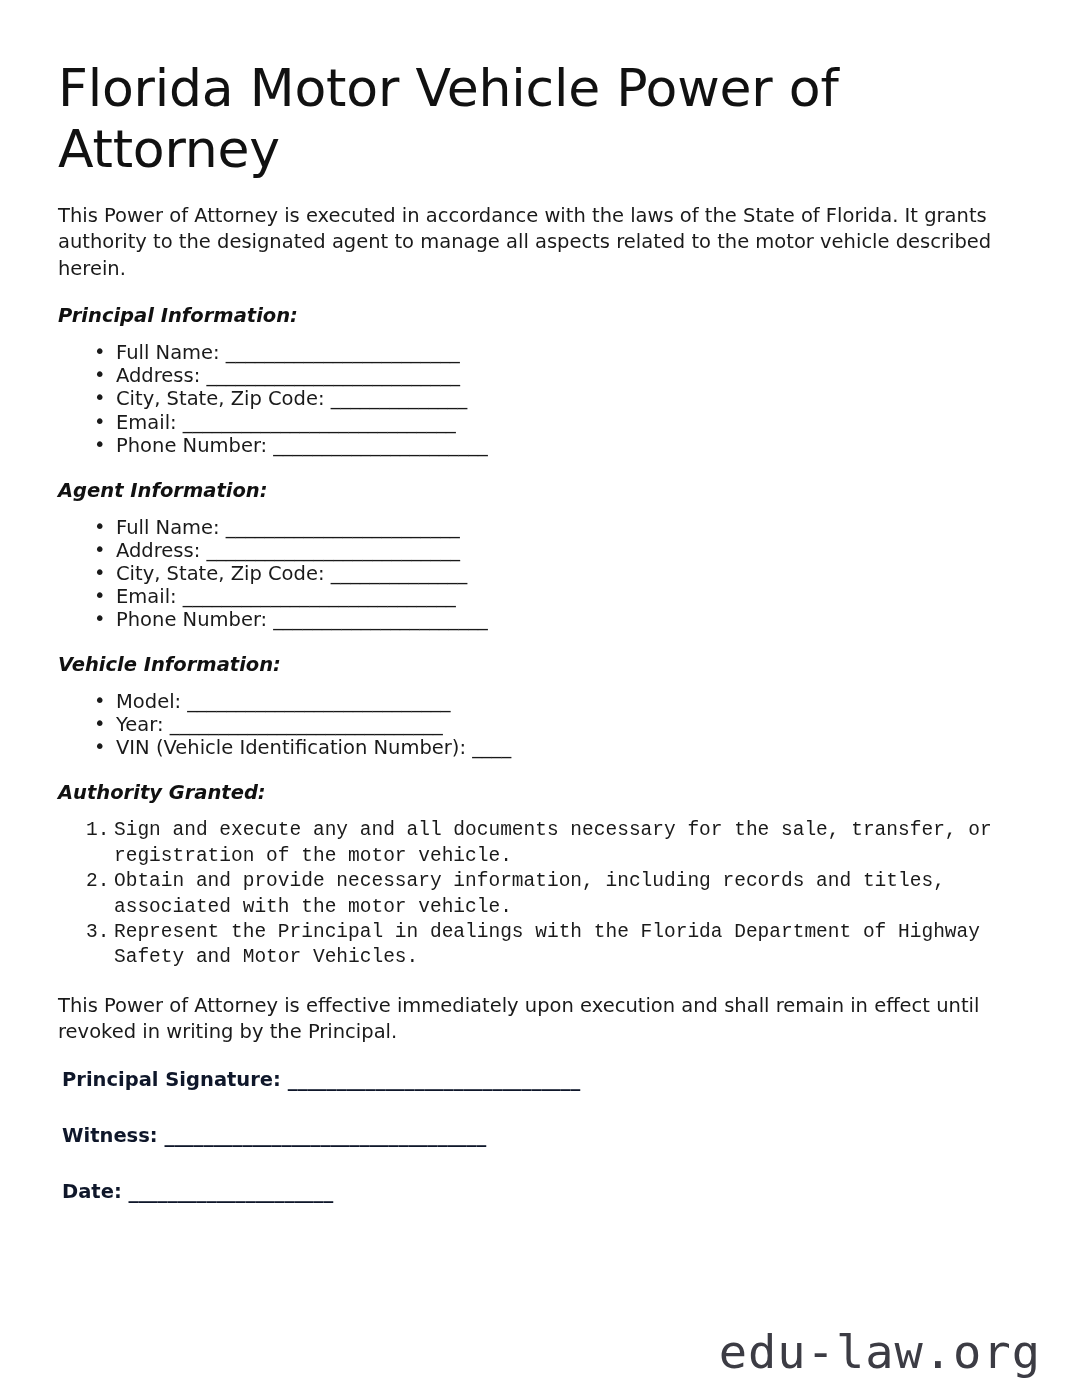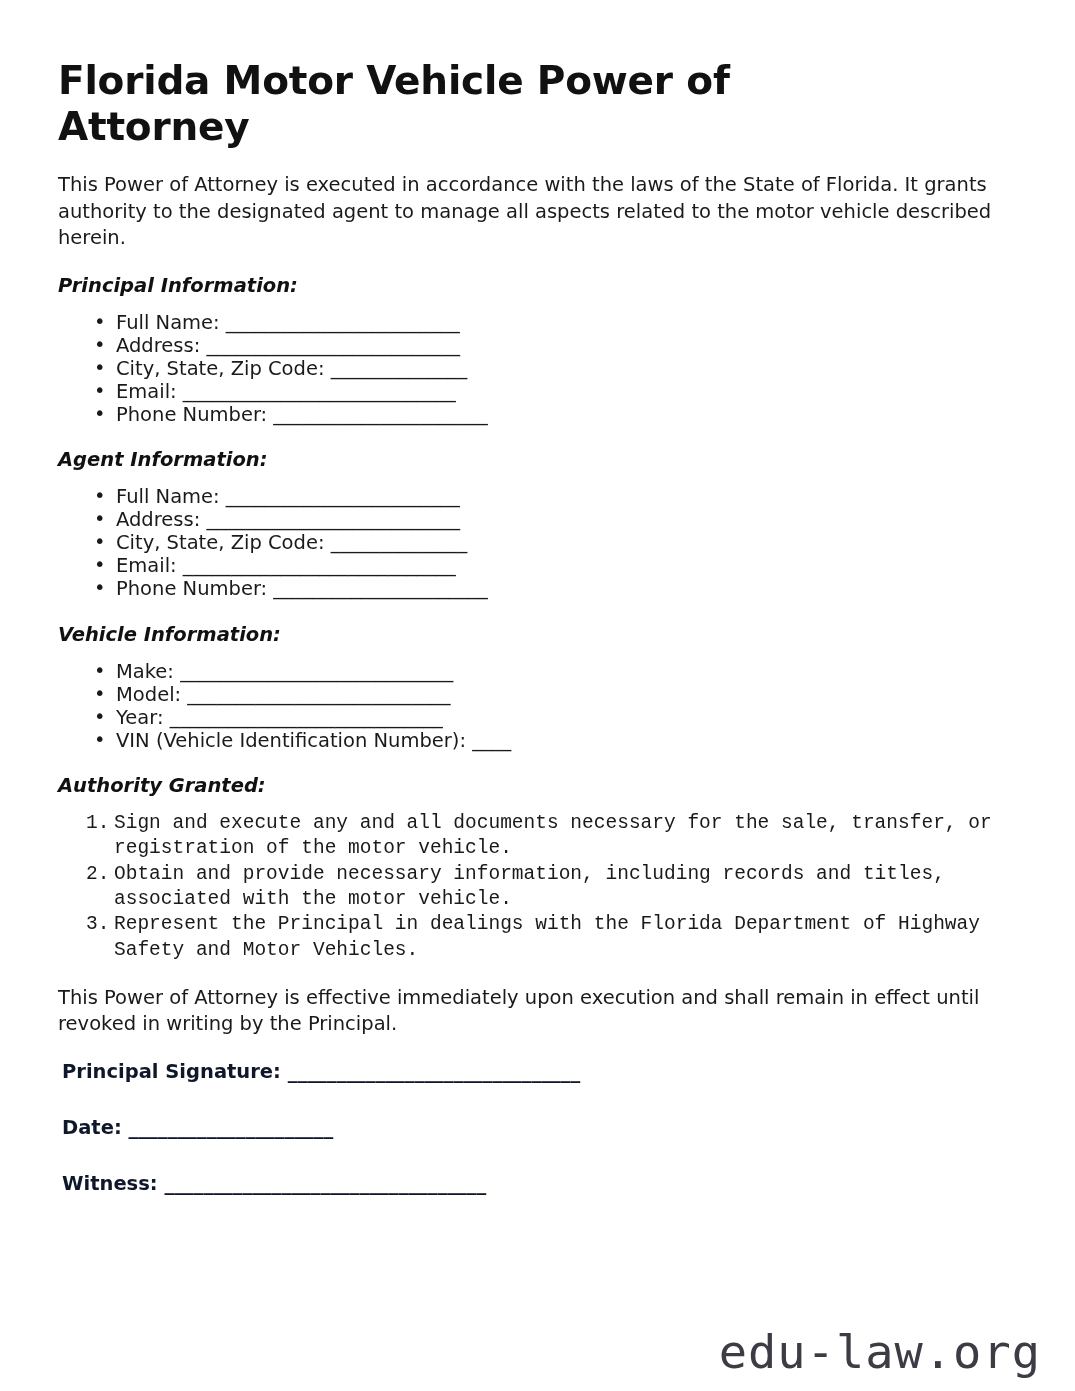--- a/index.html
+++ b/index.html
@@ -20,22 +20,22 @@
   .page {
     position: absolute;
     left: 0; top: 0;
     width: 1075px;
     height: 1391px;
     box-sizing: border-box;
     padding: 58px 74px 0 58px;
   }
 
   .doc-title {
-    font-size: 39px;
-    font-weight: bold;
+    font-size: 52px;
+    font-weight: normal;
     line-height: 1.18;
     letter-spacing: -0.2px;
     margin: 0 0 22px 0;
     max-width: 800px;
     color: #111111;
   }
 
   .para {
     font-size: 19.5px;
     line-height: 1.36;
@@ -141,36 +141,35 @@
   <ul class="field-list">
     <li>Full Name: ________________________</li>
     <li>Address: __________________________</li>
     <li>City, State, Zip Code: ______________</li>
     <li>Email: ____________________________</li>
     <li>Phone Number: ______________________</li>
   </ul>
 
   <h2 class="section-heading">Vehicle Information:</h2>
   <ul class="field-list">
-    <li>Make: ____________________________</li>
     <li>Model: ___________________________</li>
     <li>Year: ____________________________</li>
     <li>VIN (Vehicle Identification Number): ____</li>
   </ul>
 
   <h2 class="section-heading">Authority Granted:</h2>
   <ol class="authority-list">
     <li>Sign and execute any and all documents necessary for the sale, transfer, or registration of the motor vehicle.</li>
     <li>Obtain and provide necessary information, including records and titles, associated with the motor vehicle.</li>
     <li>Represent the Principal in dealings with the Florida Department of Highway Safety and Motor Vehicles.</li>
   </ol>
 
   <p class="para">This Power of Attorney is effective immediately upon execution and shall remain in effect until revoked in writing by the Principal.</p>
 
   <div class="sig-line">Principal Signature: ______________________________</div>
 
+  <div class="sig-line">Witness: _________________________________</div>
+
   <div class="sig-line">Date: _____________________</div>
-
-  <div class="sig-line">Witness: _________________________________</div>
 
 </div>
 
 <div class="watermark" style="color: rgb(60, 60, 68);">edu-law.org</div>
 
 </body></html>

